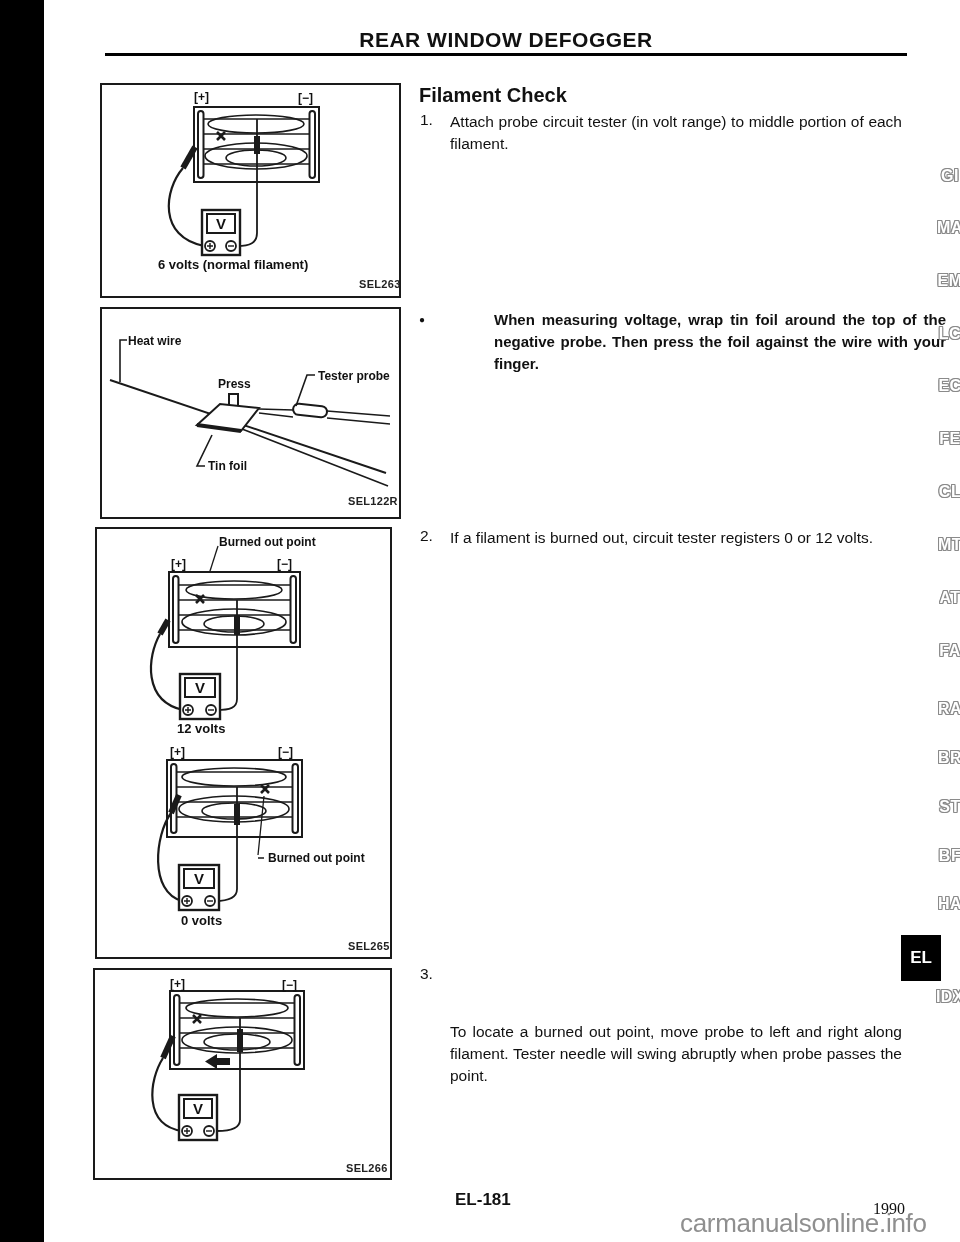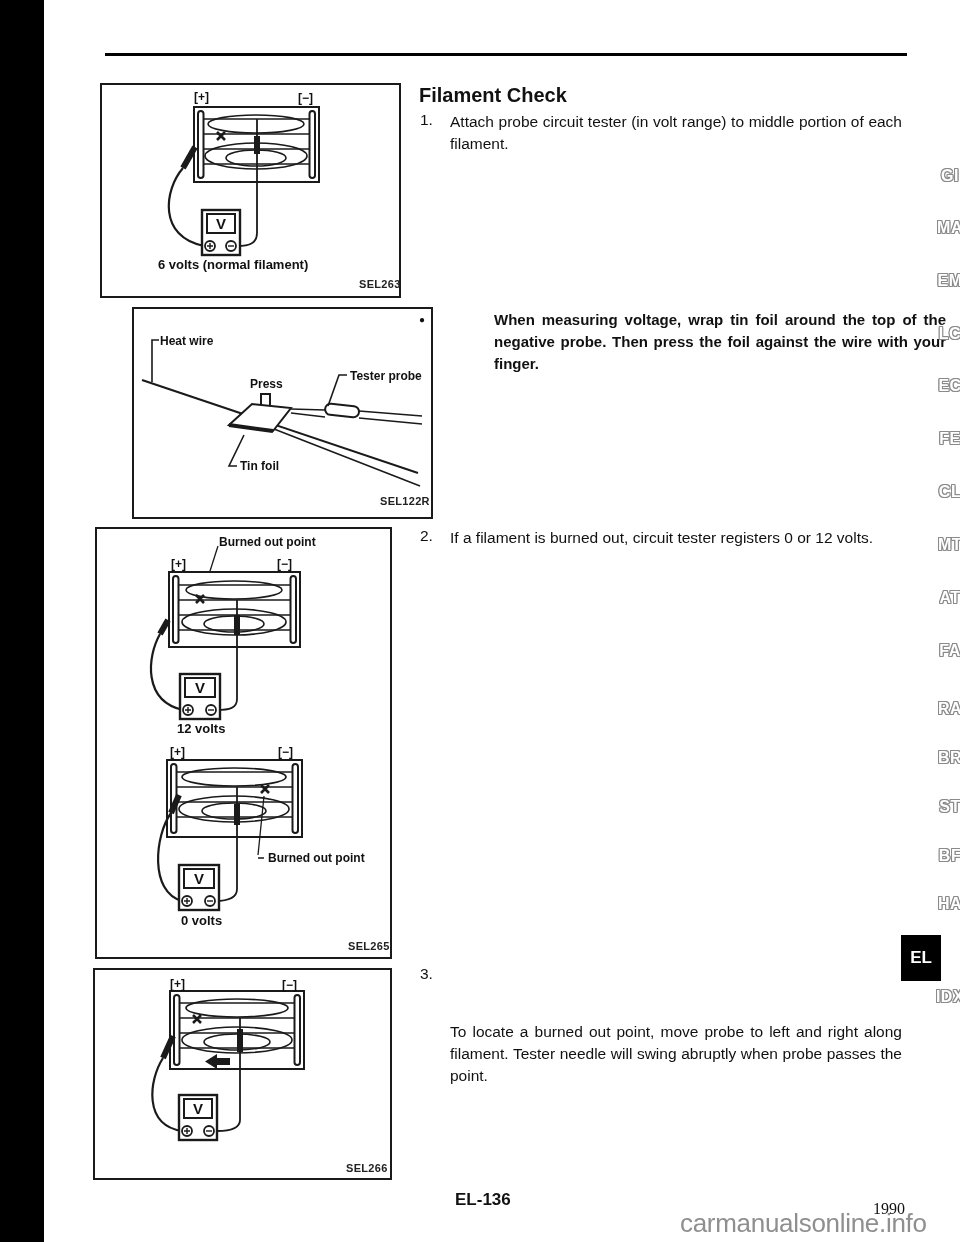--- a/index.html
+++ b/index.html
@@ -30,20 +30,21 @@
   .watermark{position:absolute;left:680px;top:1208px;font-size:26px;color:#8f8f8f;letter-spacing:-.3px;}
   svg text{font-family:"Liberation Sans",sans-serif;font-weight:bold;}
 </style>
 </head>
 <body>
 
 <div class="page">
 
   <div class="bind-edge"></div>
 
+  <div class="header">REAR WINDOW DEFOGGER</div>
   <div class="rule"></div>
 
   <div class="figbox" style="left:100px;top:83px;width:297px;height:211px;">
     <svg width="297" height="211" viewBox="0 0 297 211">
       <g stroke="#1a1a1a" fill="none" stroke-width="1.6">
         <rect x="92" y="22" width="125" height="75" stroke-width="2" fill="#fff"></rect>
         <line x1="101" y1="34" x2="208" y2="34"></line>
         <line x1="101" y1="49" x2="208" y2="49"></line>
         <line x1="101" y1="64" x2="208" y2="64"></line>
         <line x1="101" y1="79" x2="208" y2="79"></line>
@@ -67,21 +68,21 @@
         </g>
       </g>
       <text x="119" y="144" font-size="15" text-anchor="middle" fill="#111">V</text>
     </svg>
     <span class="figlabel" style="left:92px;top:5px;">[+]</span>
     <span class="figlabel" style="left:196px;top:6px;">[−]</span>
     <span class="figcaption" style="left:56px;top:172px;">6 volts (normal filament)</span>
     <span class="selcode" style="left:257px;top:193px;">SEL263</span>
   </div>
 
-  <div class="figbox" style="left:100px;top:307px;width:297px;height:208px;margin-left:32px;">
+  <div class="figbox" style="left:100px;top:307px;width:297px;height:208px;">
     <svg width="297" height="208" viewBox="0 0 297 208">
       <g stroke="#1a1a1a" fill="none" stroke-width="1.6">
         <path d="M25,31 H18 V73"></path>
         <line x1="8" y1="71" x2="284" y2="164" stroke-width="2"></line>
         <line x1="140" y1="120" x2="286" y2="177"></line>
         <path d="M127,85 h9 v14 h8 l-12.5,13 l-12.5,-13 h8 z" fill="#fff" stroke-width="2"></path>
         <polygon points="95,116 118,95 157,99 139,122" fill="#fff" stroke-width="2"></polygon>
         <line x1="95" y1="116" x2="139" y2="122" stroke-width="4"></line>
         <line x1="157" y1="100" x2="191" y2="101"></line>
         <line x1="157" y1="104" x2="191" y2="108"></line>
@@ -229,17 +230,17 @@
   <span class="tab" style="top:589px;">AT</span>
   <span class="tab" style="top:642px;">FA</span>
   <span class="tab" style="top:700px;">RA</span>
   <span class="tab" style="top:749px;">BR</span>
   <span class="tab" style="top:798px;">ST</span>
   <span class="tab" style="top:847px;">BF</span>
   <span class="tab" style="top:895px;">HA</span>
   <span class="tab-active">EL</span>
   <span class="tab" style="top:988px;">IDX</span>
 
-  <div class="footer-code">EL-136</div>
+  <div class="footer-code">EL-181</div>
   <div class="pagenum">1990</div>
   <div class="watermark">carmanualsonline.info</div>
 
 </div>
 
 </body></html>

